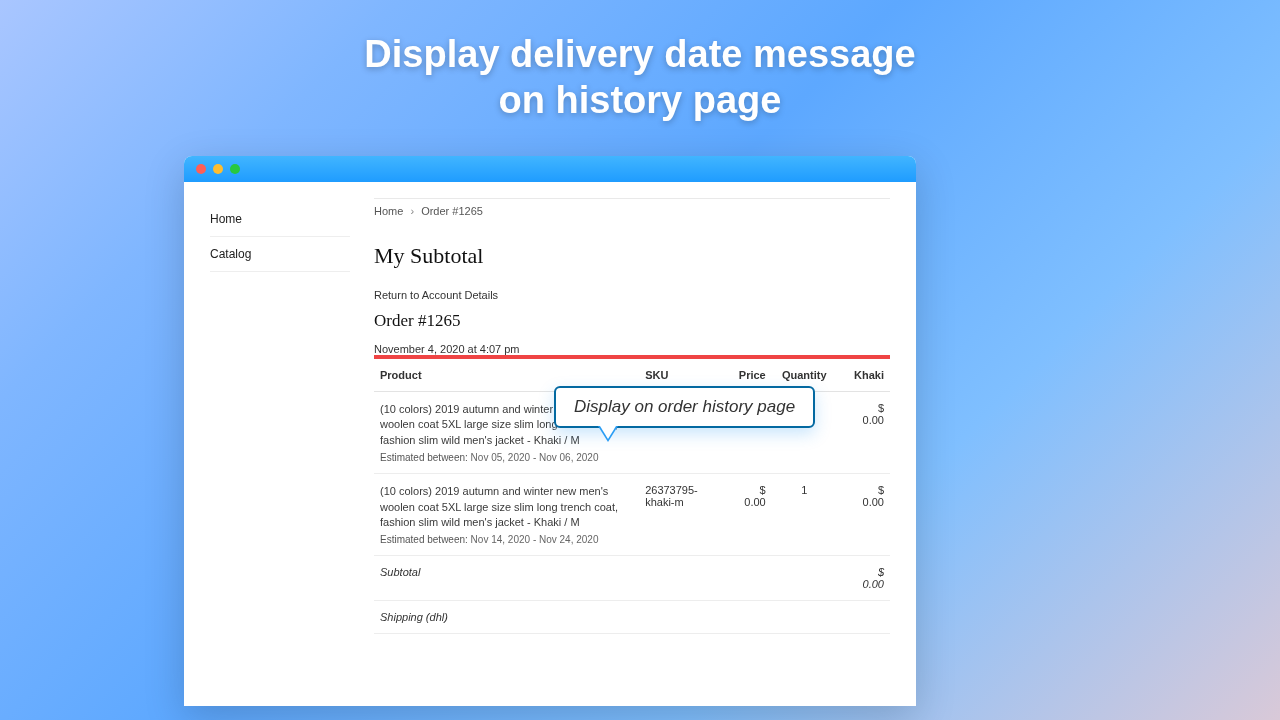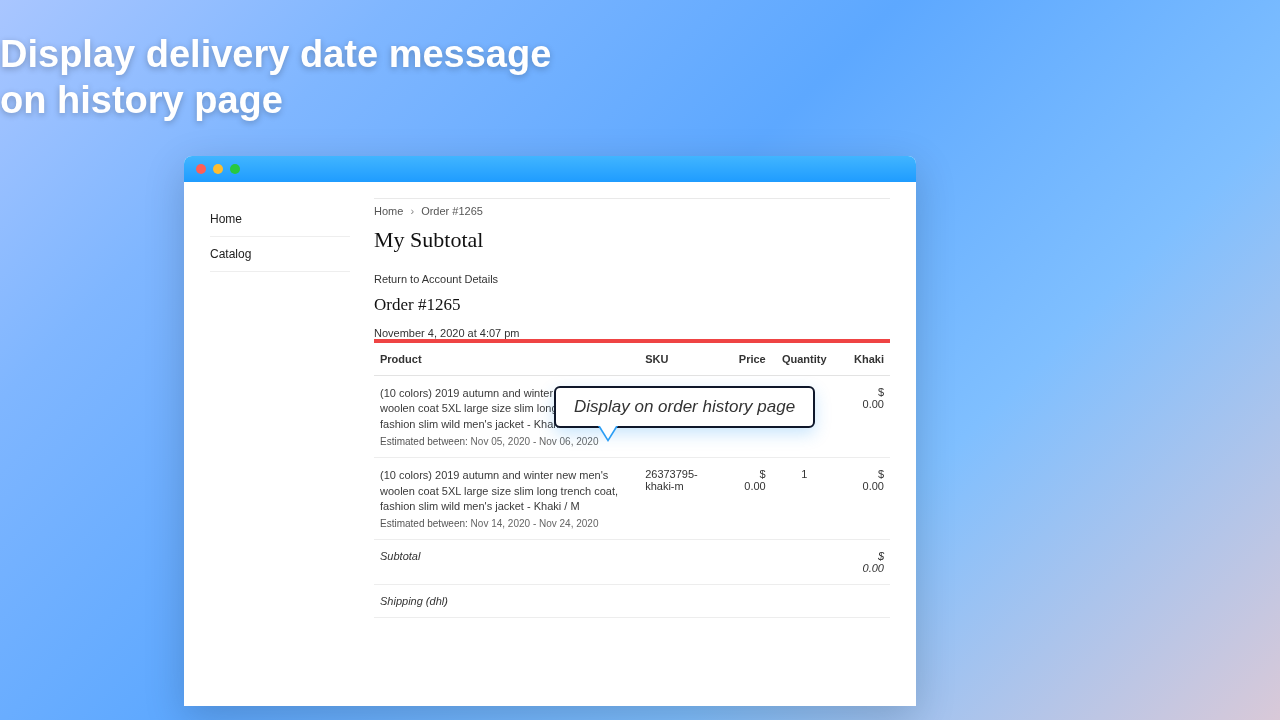--- a/index.html
+++ b/index.html
@@ -4,59 +4,59 @@
 <style>
   * { box-sizing: border-box; margin: 0; padding: 0; }
   html, body { width: 1280px; height: 720px; overflow: hidden; font-family: -apple-system, BlinkMacSystemFont, "Segoe UI", Helvetica, Arial, sans-serif; }
   .bg {
     width: 1280px; height: 720px;
     background: linear-gradient(135deg, #a9c6ff 0%, #7fb6ff 20%, #5da8ff 45%, #7fbfff 70%, #d9c9d8 100%);
     position: relative;
   }
   .promo-title {
     position: absolute; top: 32px; left: 0; width: 100%;
-    color: #fff; font-weight: 800; font-size: 38px; line-height: 1.2;
+    text-align: center; color: #fff; font-weight: 800; font-size: 38px; line-height: 1.2;
     text-shadow: 0 2px 6px rgba(0,0,0,0.25);
   }
   .window {
     position: absolute; left: 184px; top: 156px; width: 732px; height: 550px;
     background: #fff; border-radius: 8px 8px 0 0; box-shadow: 0 12px 40px rgba(0,0,0,0.18);
     overflow: hidden;
   }
   .titlebar {
     height: 26px; background: linear-gradient(180deg, #41b5ff 0%, #1f9cff 100%);
     display: flex; align-items: center; padding-left: 12px; gap: 7px;
   }
   .dot { width: 10px; height: 10px; border-radius: 50%; }
   .dot.red { background: #ff5f57; }
   .dot.yellow { background: #ffbd2e; }
   .dot.green { background: #28c840; }
   .content { display: flex; height: calc(100% - 26px); background: #fff; padding: 16px 26px 0 26px; }
   .sidebar { width: 140px; flex: none; padding-top: 4px; }
   .sidebar .nav-item { font-size: 12px; color: #222; padding: 10px 0; border-bottom: 1px solid #eee; cursor: pointer; }
   .main { flex: 1; padding-left: 24px; position: relative; }
   .main-inner { border-top: 1px solid #e9e9e9; padding-top: 6px; }
-  .breadcrumb { font-size: 11px; color: #555; margin-bottom: 10px; }
+  .breadcrumb { font-size: 11px; color: #555; margin-bottom: 26px; }
   .breadcrumb .sep { margin: 0 4px; color: #888; }
   .page-title { font-family: Georgia, 'Times New Roman', serif; font-size: 22px; font-weight: 400; color: #111; margin-bottom: 20px; }
   .return-link { font-size: 11px; color: #333; margin-bottom: 10px; display: block; }
   .order-title { font-family: Georgia, 'Times New Roman', serif; font-size: 17px; color: #111; margin-bottom: 12px; }
   .order-date { font-size: 11px; color: #333; }
   table.order { width: 100%; border-collapse: collapse; font-size: 11px; color: #333; }
   table.order th { text-align: left; font-weight: 700; padding: 10px 6px; border-top: 4px solid #ef4444; border-bottom: 1px solid #e3e3e3; }
   table.order th.r, table.order td.r { text-align: right; }
   table.order th.c, table.order td.c { text-align: center; }
   table.order td { padding: 10px 6px; border-bottom: 1px solid #ededed; vertical-align: top; }
   .prod-name { color: #3a3a3a; margin-bottom: 4px; line-height: 1.4; }
   .est { font-size: 10px; color: #666; }
   .est .lbl { color: #555; }
   .totals td { padding-top: 16px; padding-bottom: 16px; font-style: italic; }
   .callout {
     position: absolute; left: 204px; top: 188px; z-index: 5;
-    background: #fff; border: 2px solid #0f172a; border-radius: 6px;
+    background: #fff; border: 2px solid #0369a1; border-radius: 6px;
     padding: 9px 18px; font-style: italic; font-size: 17px; color: #333;
     box-shadow: 0 6px 16px rgba(42,157,244,0.25);
   }
   .callout .tail {
     position: absolute; left: 42px; bottom: -16px; width: 0; height: 0;
     border-left: 10px solid transparent; border-right: 10px solid transparent;
     border-top: 16px solid #2a9df4;
   }
   .callout .tail::after {
     content: ""; position: absolute; left: -8px; top: -16px; width: 0; height: 0;

